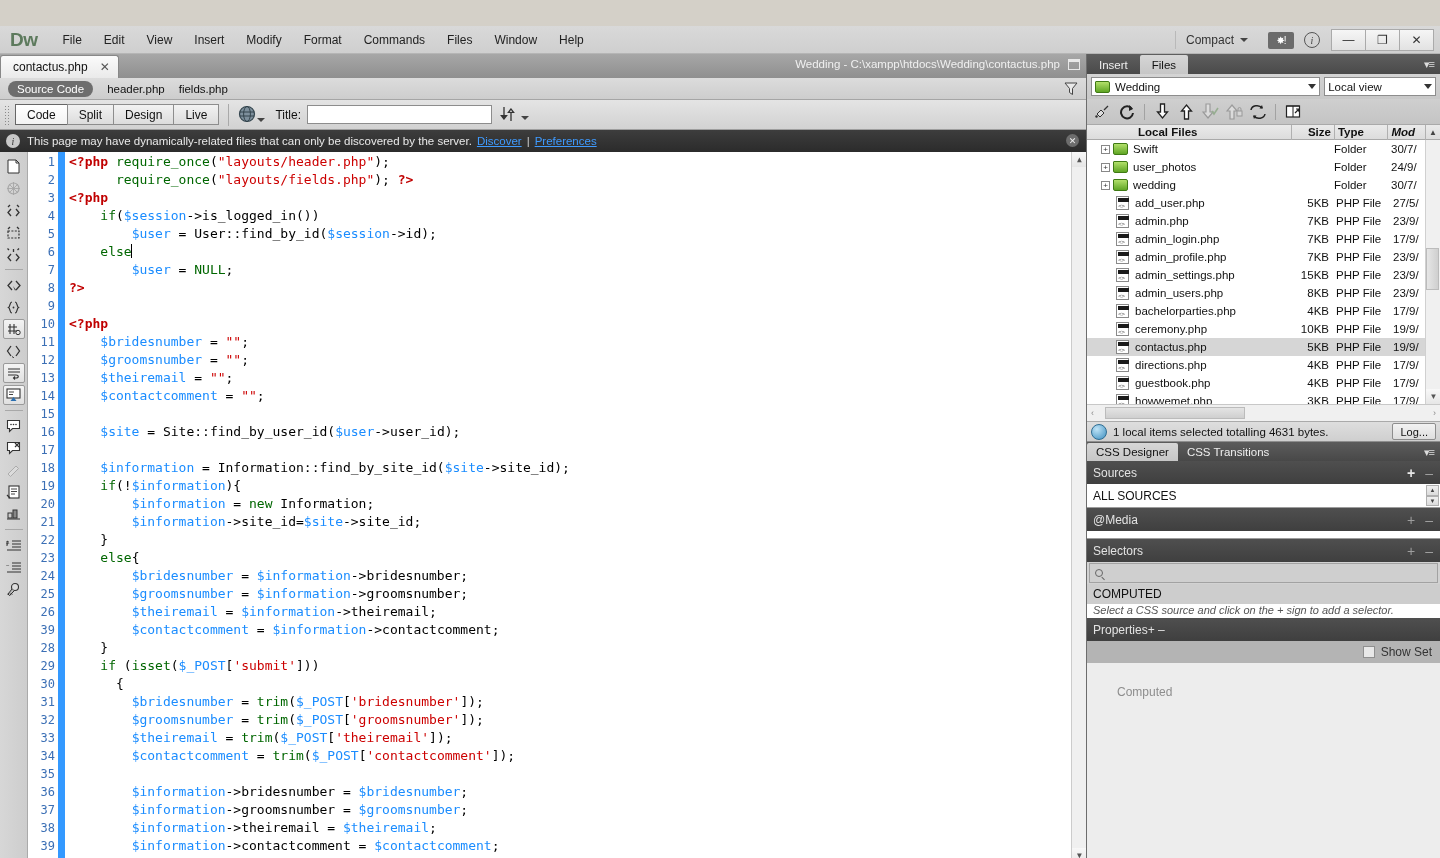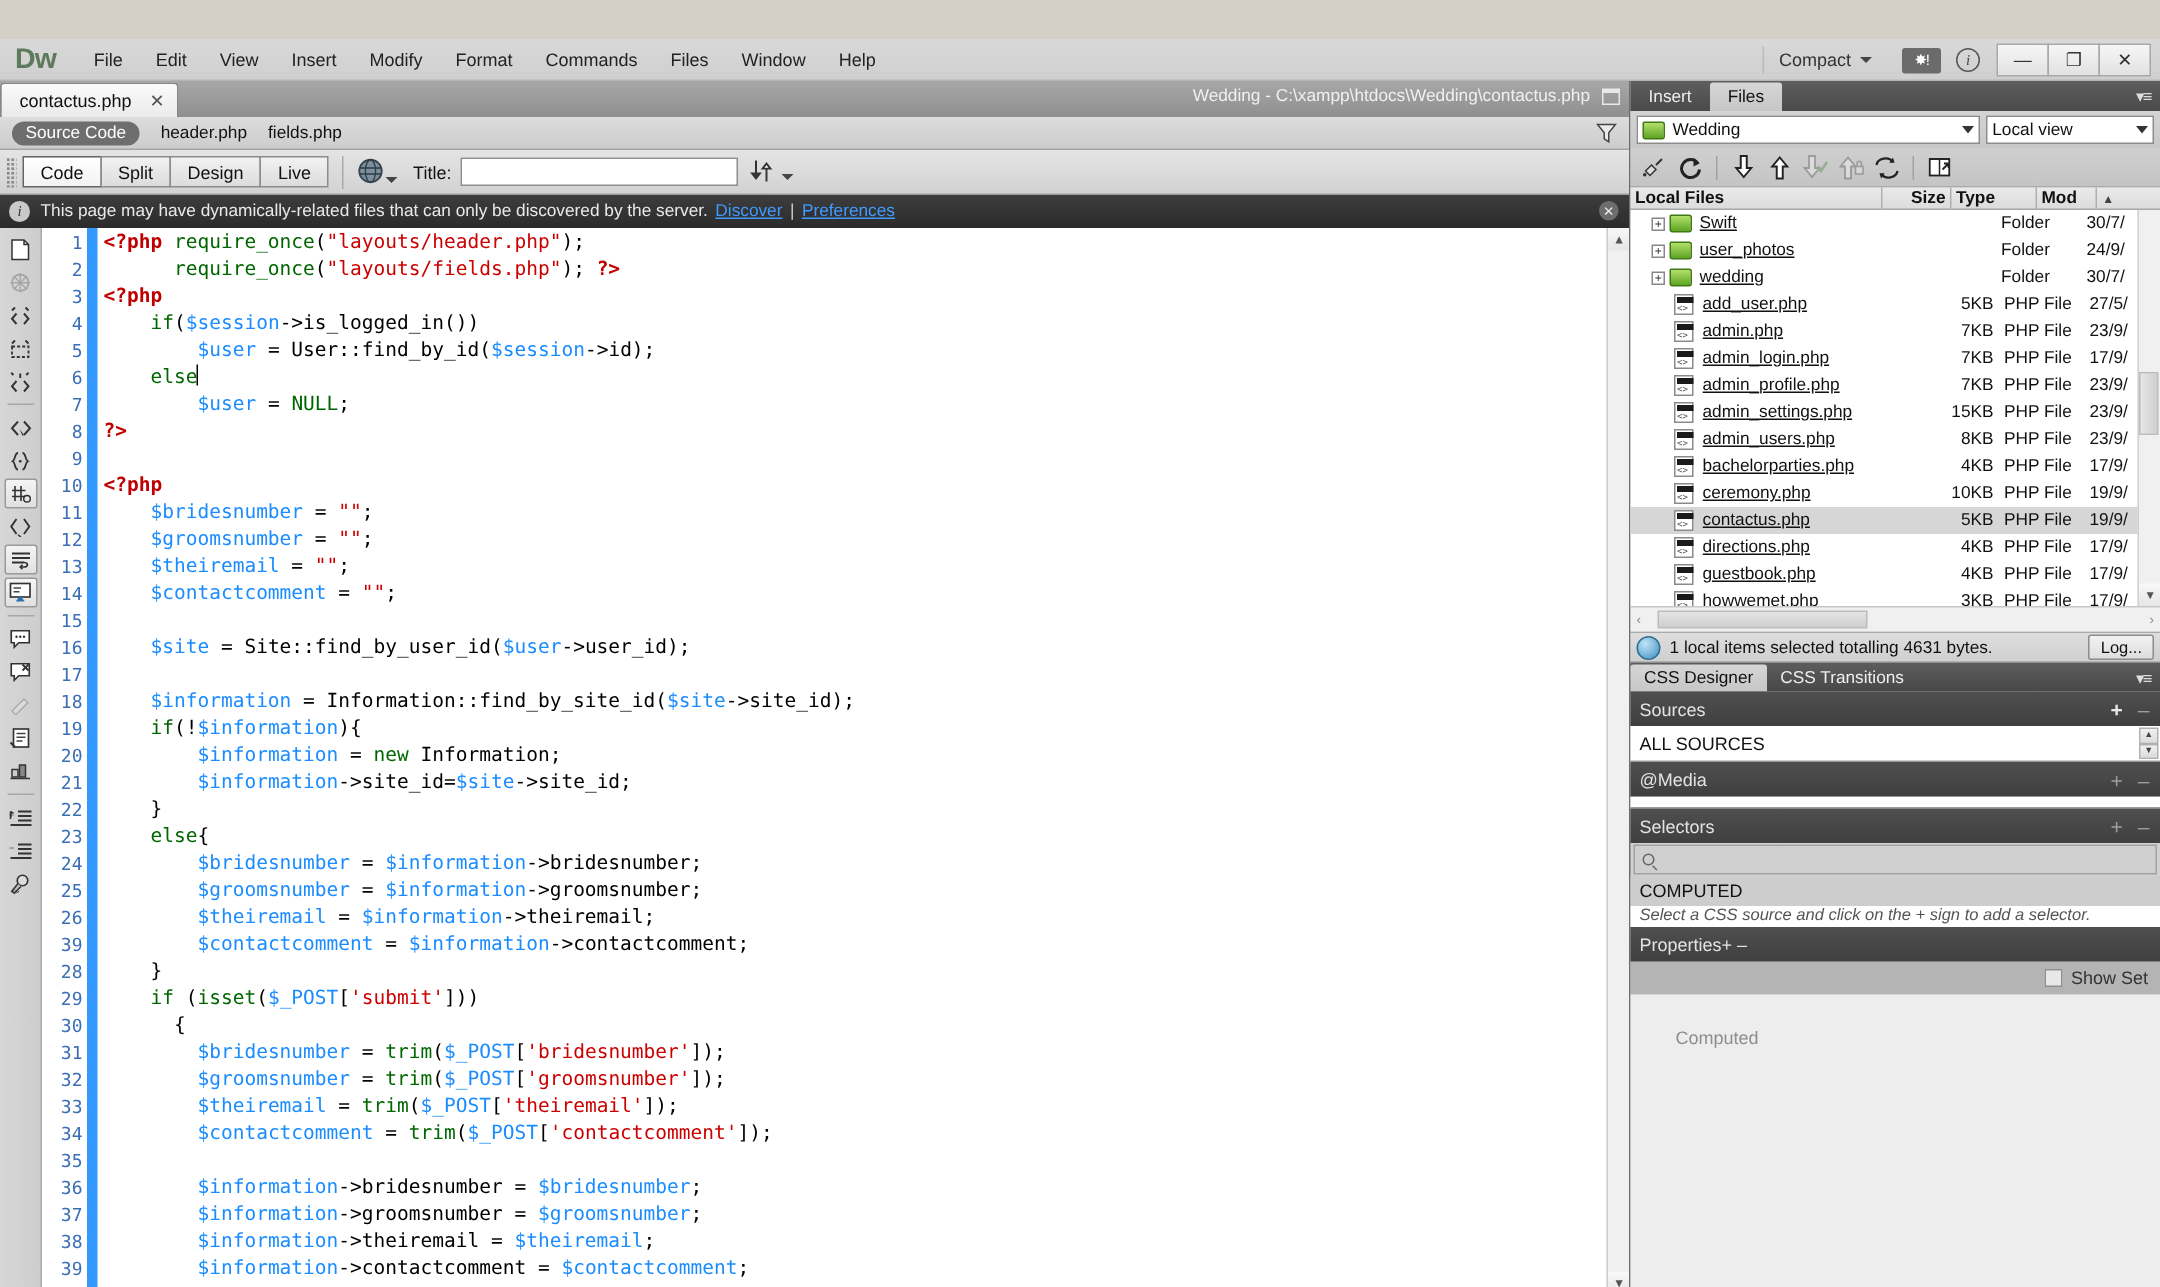--- a/index.html
+++ b/index.html
@@ -296,24 +296,24 @@
   .ftb.dim { opacity: 0.35; }
   .ftb-sep { width: 1px; height: 16px; background: #a2a2a2; margin: 0 4px; }
 
   .fileheader {
     height: 15px; display: flex; align-items: center;
     background: linear-gradient(#eaeaea,#dcdcdc);
     border-bottom: 1px solid #a9a9a9;
     font-size: 11.5px; font-weight: bold; color: #111;
   }
   .fh-cell { border-right: 1px solid #b0b0b0; padding: 0 3px; height: 15px; display: flex; align-items: center; }
-  .fh-name { width: 168px; }
+  .fh-name { width: 168px; margin-left: 48px; }
   .fh-size { width: 46px; justify-content: flex-end; }
   .fh-type { width: 57px; }
-  .fh-mod  { width: 40px; }
+  .fh-mod  { width: 40px; font-style: italic; }
   .fh-sort { width: 15px; display: flex; align-items: center; justify-content: center; font-size: 8px; color: #444; }
 
   .filelist {
     height: 264px; background: #fff; position: relative;
     overflow: hidden;
   }
   .frow {
     height: 18px; display: flex; align-items: center;
     font-size: 11.5px; color: #111; position: relative;
   }
@@ -335,21 +335,21 @@
     position: relative; flex-shrink: 0;
   }
   .ficon-php::before {
     content: ''; position: absolute; left: 1px; top: 1px;
     width: 11px; height: 4px; background: #1a1a1a;
   }
   .ficon-php::after {
     content: '<>'; position: absolute; left: 1px; top: 5px;
     font-size: 6px; color: #555; font-family: "DejaVu Sans Mono", monospace;
   }
-  .fname { width: 152px; overflow: hidden; white-space: nowrap; text-decoration: underline; }
+  .fname { width: 152px; overflow: hidden; white-space: nowrap; }
   .fsize { width: 46px; text-align: right; padding-right: 4px; }
   .ftype { width: 57px; padding-left: 3px; }
   .fmod  { width: 48px; padding-left: 3px; }
   .fl-vscroll {
     position: absolute; right: 0; top: 0; width: 15px; height: 100%;
     background: #f0f0f0; border-left: 1px solid #d0d0d0;
   }
   .fl-thumb {
     position: absolute; right: 1px; top: 108px; width: 13px; height: 42px;
     background: linear-gradient(90deg,#e6e6e6,#cfcfcf); border: 1px solid #bbb;

